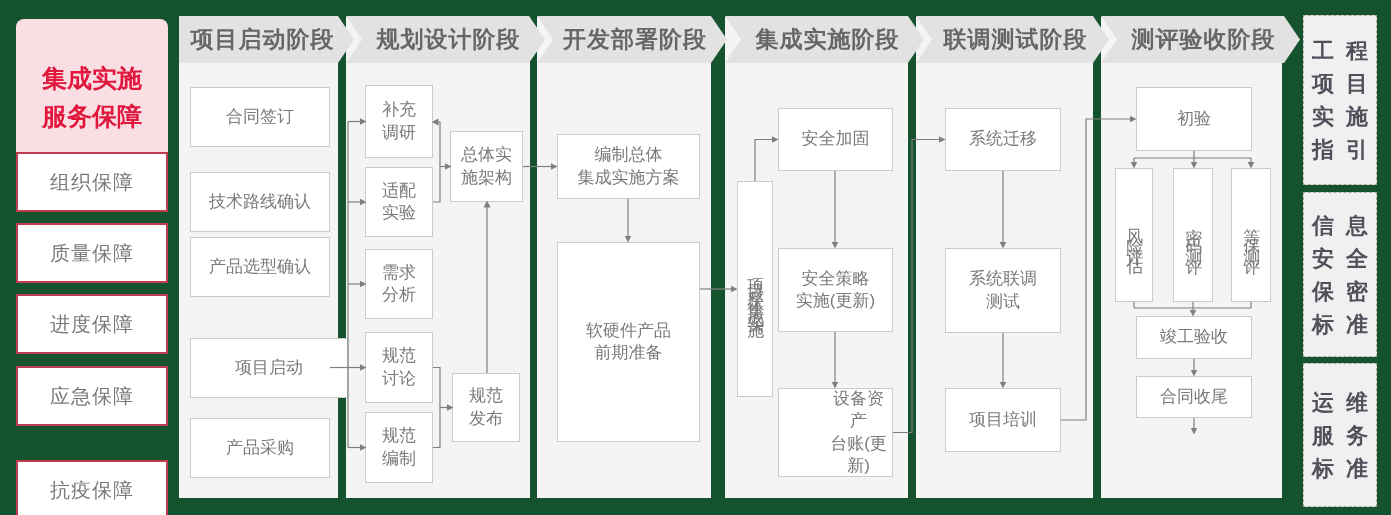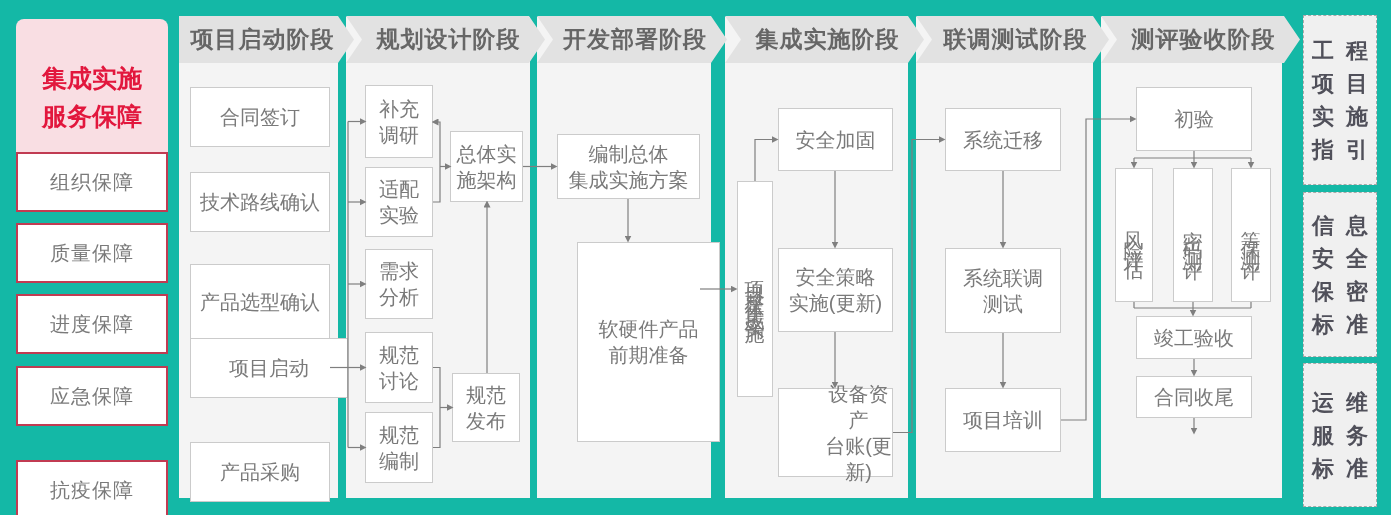--- a/index.html
+++ b/index.html
@@ -1,30 +1,30 @@
 <!DOCTYPE html>
 <html><head>
 <meta charset="utf-8">
 <style>
   html,body{margin:0;padding:0;background:#ffffff;}
   body{font-family:"Liberation Sans","DejaVu Sans",sans-serif;}
-  #canvas{position:relative;width:1391px;height:515px;background:#14b8a6;overflow:hidden;}
+  #canvas{position:relative;width:1391px;height:515px;background:#14532d;overflow:hidden;}
 
   .panel{position:absolute;top:17px;height:481px;background:#f4f4f4;}
 
   .phase{position:absolute;top:16px;height:47px;background:#e2e2e2;color:#666666;
          font-weight:bold;font-size:23px;letter-spacing:1px;
          display:flex;align-items:center;justify-content:center;box-sizing:border-box;
          padding-left:14px;padding-right:8px;
          clip-path:polygon(0 0,calc(100% - 16px) 0,100% 50%,calc(100% - 16px) 100%,0 100%,16px 50%);}
   .phase.first{padding-left:0;
          clip-path:polygon(0 0,calc(100% - 16px) 0,100% 50%,calc(100% - 16px) 100%,0 100%);}
 
   .box{position:absolute;background:#ffffff;border:1px solid #cbcbcb;color:#7a7a7a;
-       font-size:20px;line-height:1.3;display:flex;align-items:center;justify-content:center;
+       font-size:17px;line-height:1.3;display:flex;align-items:center;justify-content:center;
        text-align:center;white-space:pre-line;box-sizing:border-box;}
   .vbox{writing-mode:vertical-rl;text-orientation:upright;line-height:1.1;}
 
   .side-title{position:absolute;left:16px;top:19px;width:152px;height:157px;background:#f9dee3;
        border-radius:8px;color:#e2173d;font-weight:bold;font-size:25px;line-height:1.5;
        display:flex;align-items:center;justify-content:center;text-align:center;white-space:pre-line;}
   .side-item{position:absolute;left:16px;width:152px;height:60px;background:#ffffff;
        border:2px solid #c13b52;color:#7a7a7a;font-size:20px;letter-spacing:1px;
        display:flex;align-items:center;justify-content:center;box-sizing:border-box;}
 
@@ -58,42 +58,42 @@
   <div class="side-title">集成实施
 服务保障</div>
   <div class="side-item" style="top:152px;">组织保障</div>
   <div class="side-item" style="top:223px;">质量保障</div>
   <div class="side-item" style="top:294px;">进度保障</div>
   <div class="side-item" style="top:366px;">应急保障</div>
   <div class="side-item" style="top:460px;">抗疫保障</div>
 
   <div class="box" style="left:190px;top:87px;width:140px;height:60px;">合同签订</div>
   <div class="box" style="left:190px;top:172px;width:140px;height:60px;">技术路线确认</div>
-  <div class="box" style="left:190px;top:264px;width:140px;height:76px;text-align:right;">产品选型确认</div>
+  <div class="box" style="left:190px;top:237px;width:140px;height:60px;text-align:right;">产品选型确认</div>
   <div class="box" style="left:190px;top:338px;width:158px;height:60px;">项目启动</div>
-  <div class="box" style="left:190px;top:442px;width:140px;height:60px;">产品采购</div>
+  <div class="box" style="left:190px;top:418px;width:140px;height:60px;">产品采购</div>
 
   <div class="box" style="left:365px;top:85px;width:68px;height:73px;">补充
 调研</div>
   <div class="box" style="left:365px;top:167px;width:68px;height:70px;">适配
 实验</div>
   <div class="box" style="left:365px;top:249px;width:68px;height:70px;">需求
 分析</div>
   <div class="box" style="left:365px;top:332px;width:68px;height:71px;">规范
 讨论</div>
   <div class="box" style="left:365px;top:412px;width:68px;height:71px;">规范
 编制</div>
   <div class="box" style="left:450px;top:131px;width:73px;height:71px;">总体实
 施架构</div>
   <div class="box" style="left:452px;top:373px;width:68px;height:69px;">规范
 发布</div>
 
   <div class="box" style="left:557px;top:134px;width:143px;height:65px;">编制总体
 集成实施方案</div>
-  <div class="box" style="left:557px;top:242px;width:143px;height:200px;margin-left:20px;">软硬件产品
+  <div class="box" style="left:557px;top:242px;width:143px;height:200px;">软硬件产品
 前期准备</div>
 
   <div class="box vbox" style="left:737px;top:181px;width:36px;height:216px;letter-spacing:6px;">项目整体集成实施</div>
   <div class="box" style="left:778px;top:108px;width:115px;height:63px;">安全加固</div>
   <div class="box" style="left:778px;top:248px;width:115px;height:84px;">安全策略
 实施(更新)</div>
   <div class="box" style="left:778px;top:388px;width:115px;height:89px;padding-left:46px;">设备资产
 台账(更新)</div>
 
   <div class="box" style="left:945px;top:108px;width:116px;height:63px;">系统迁移</div>

